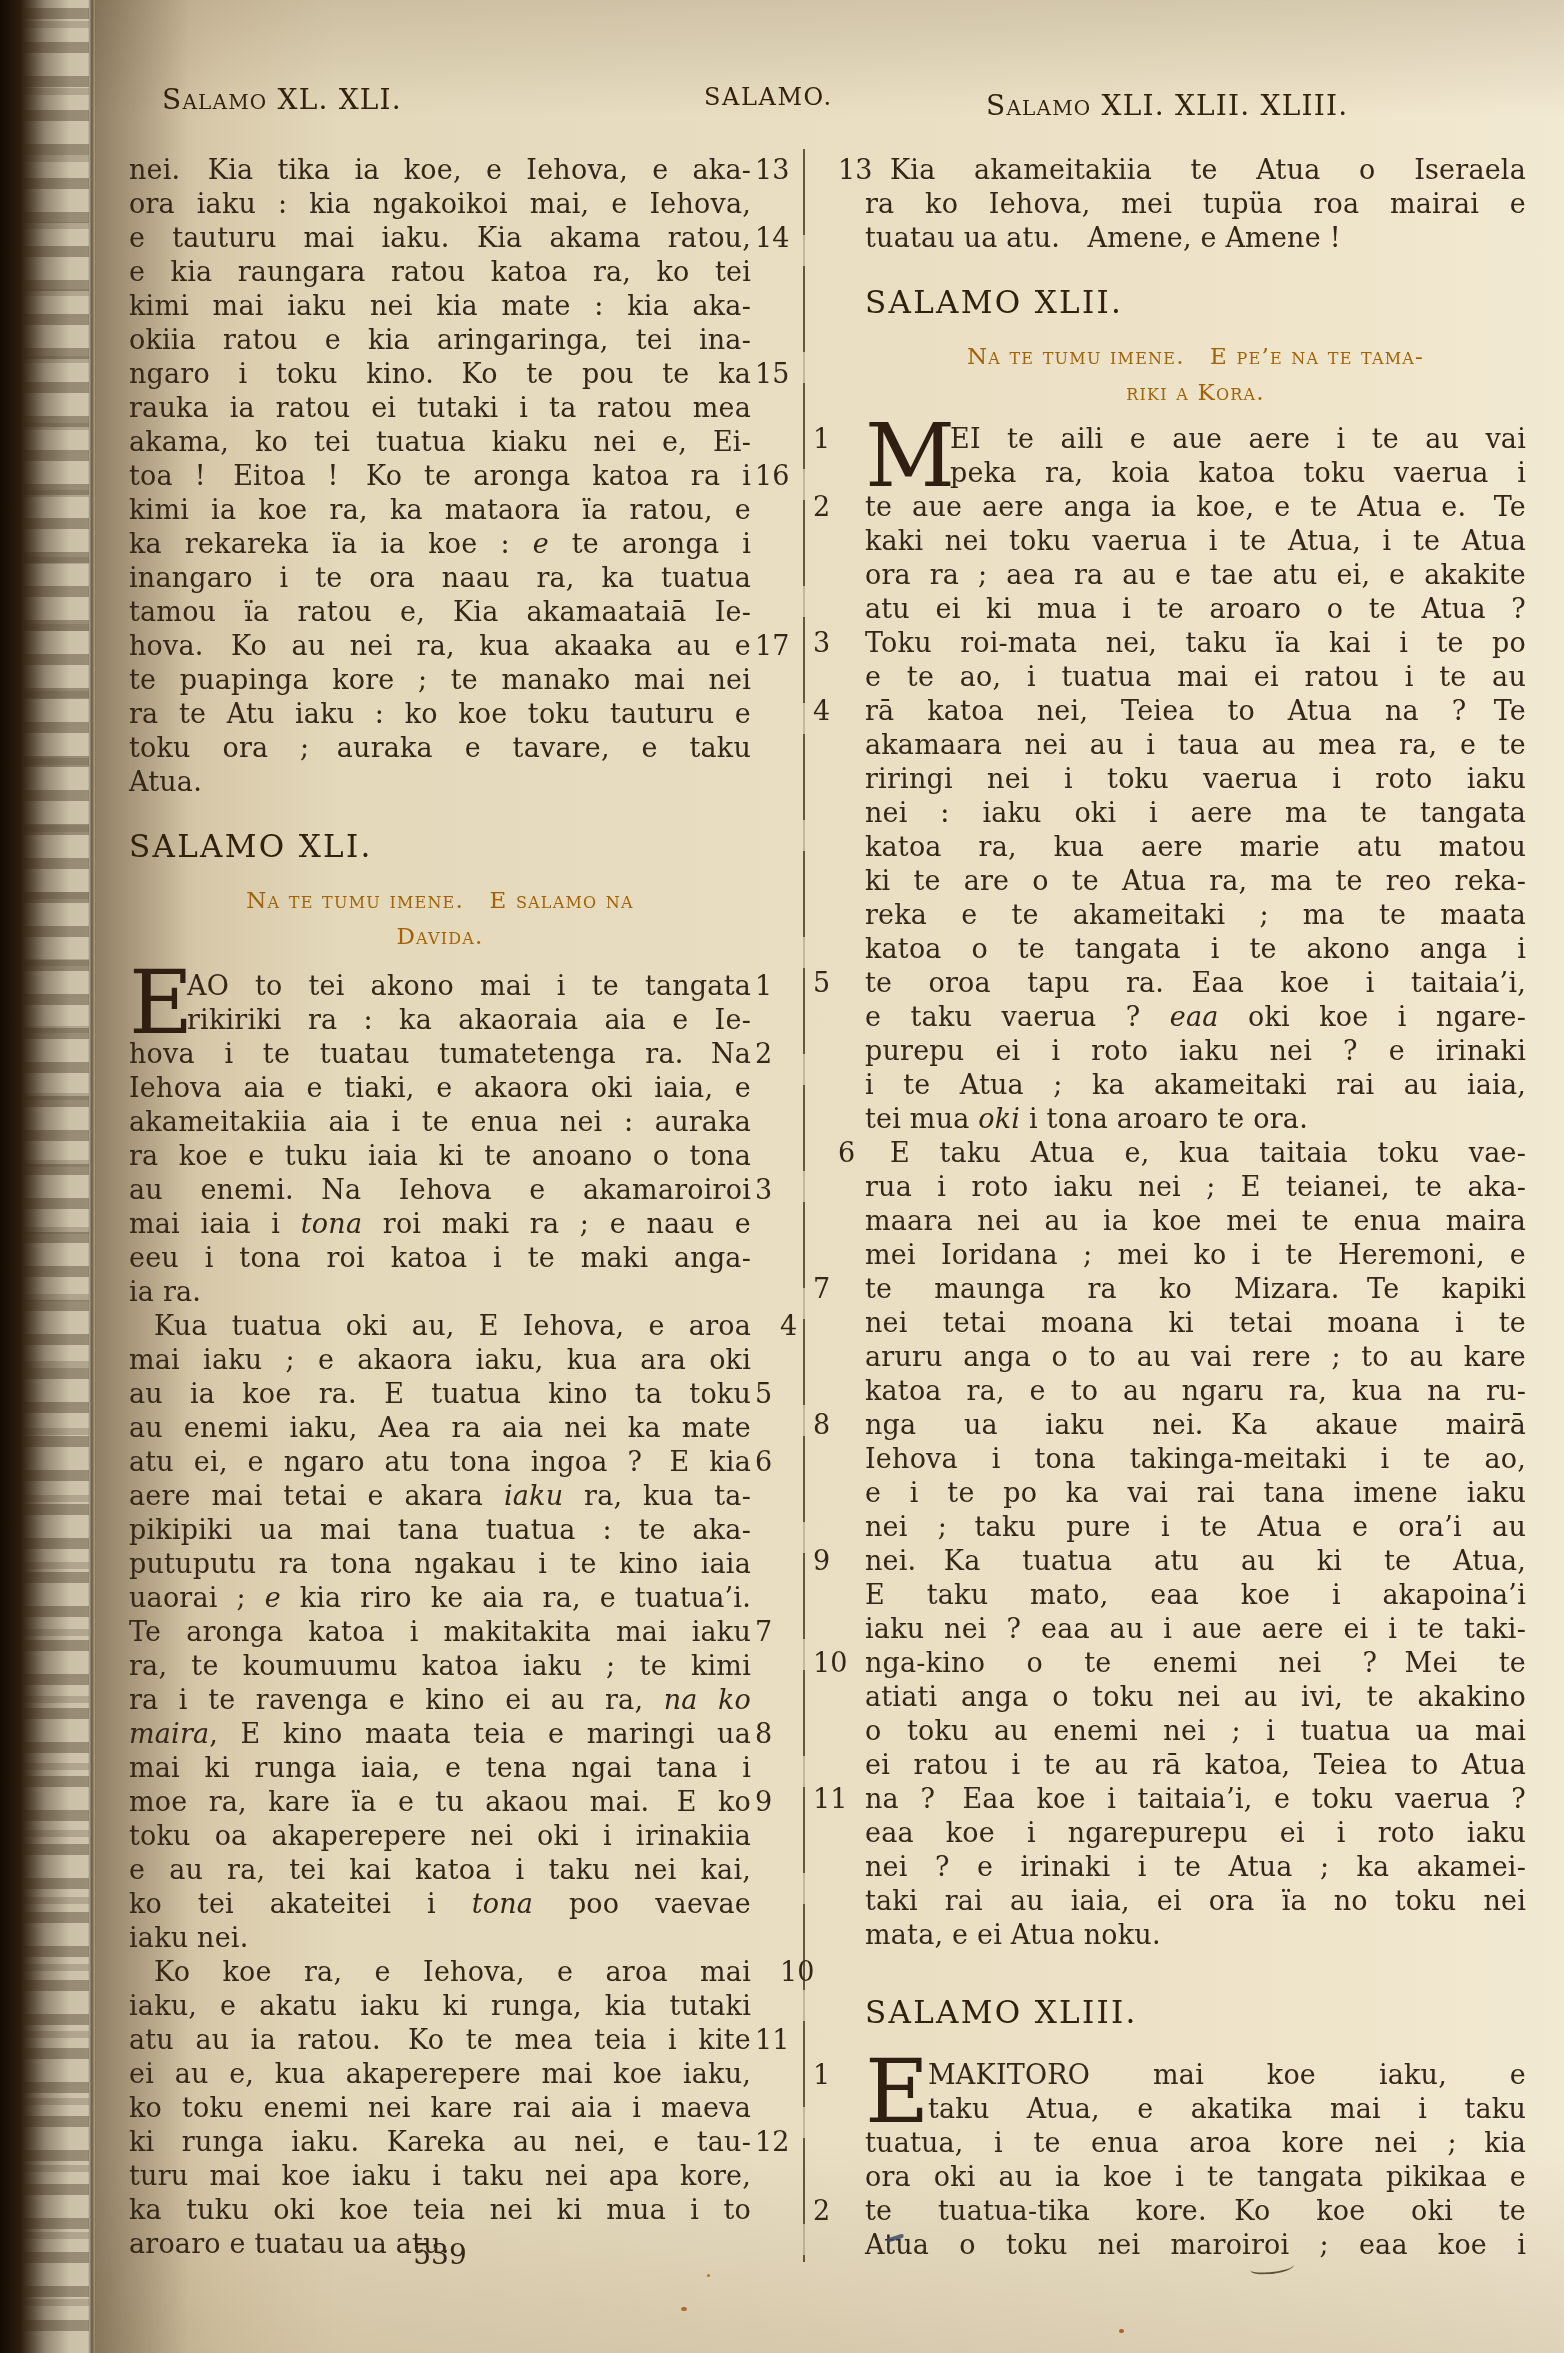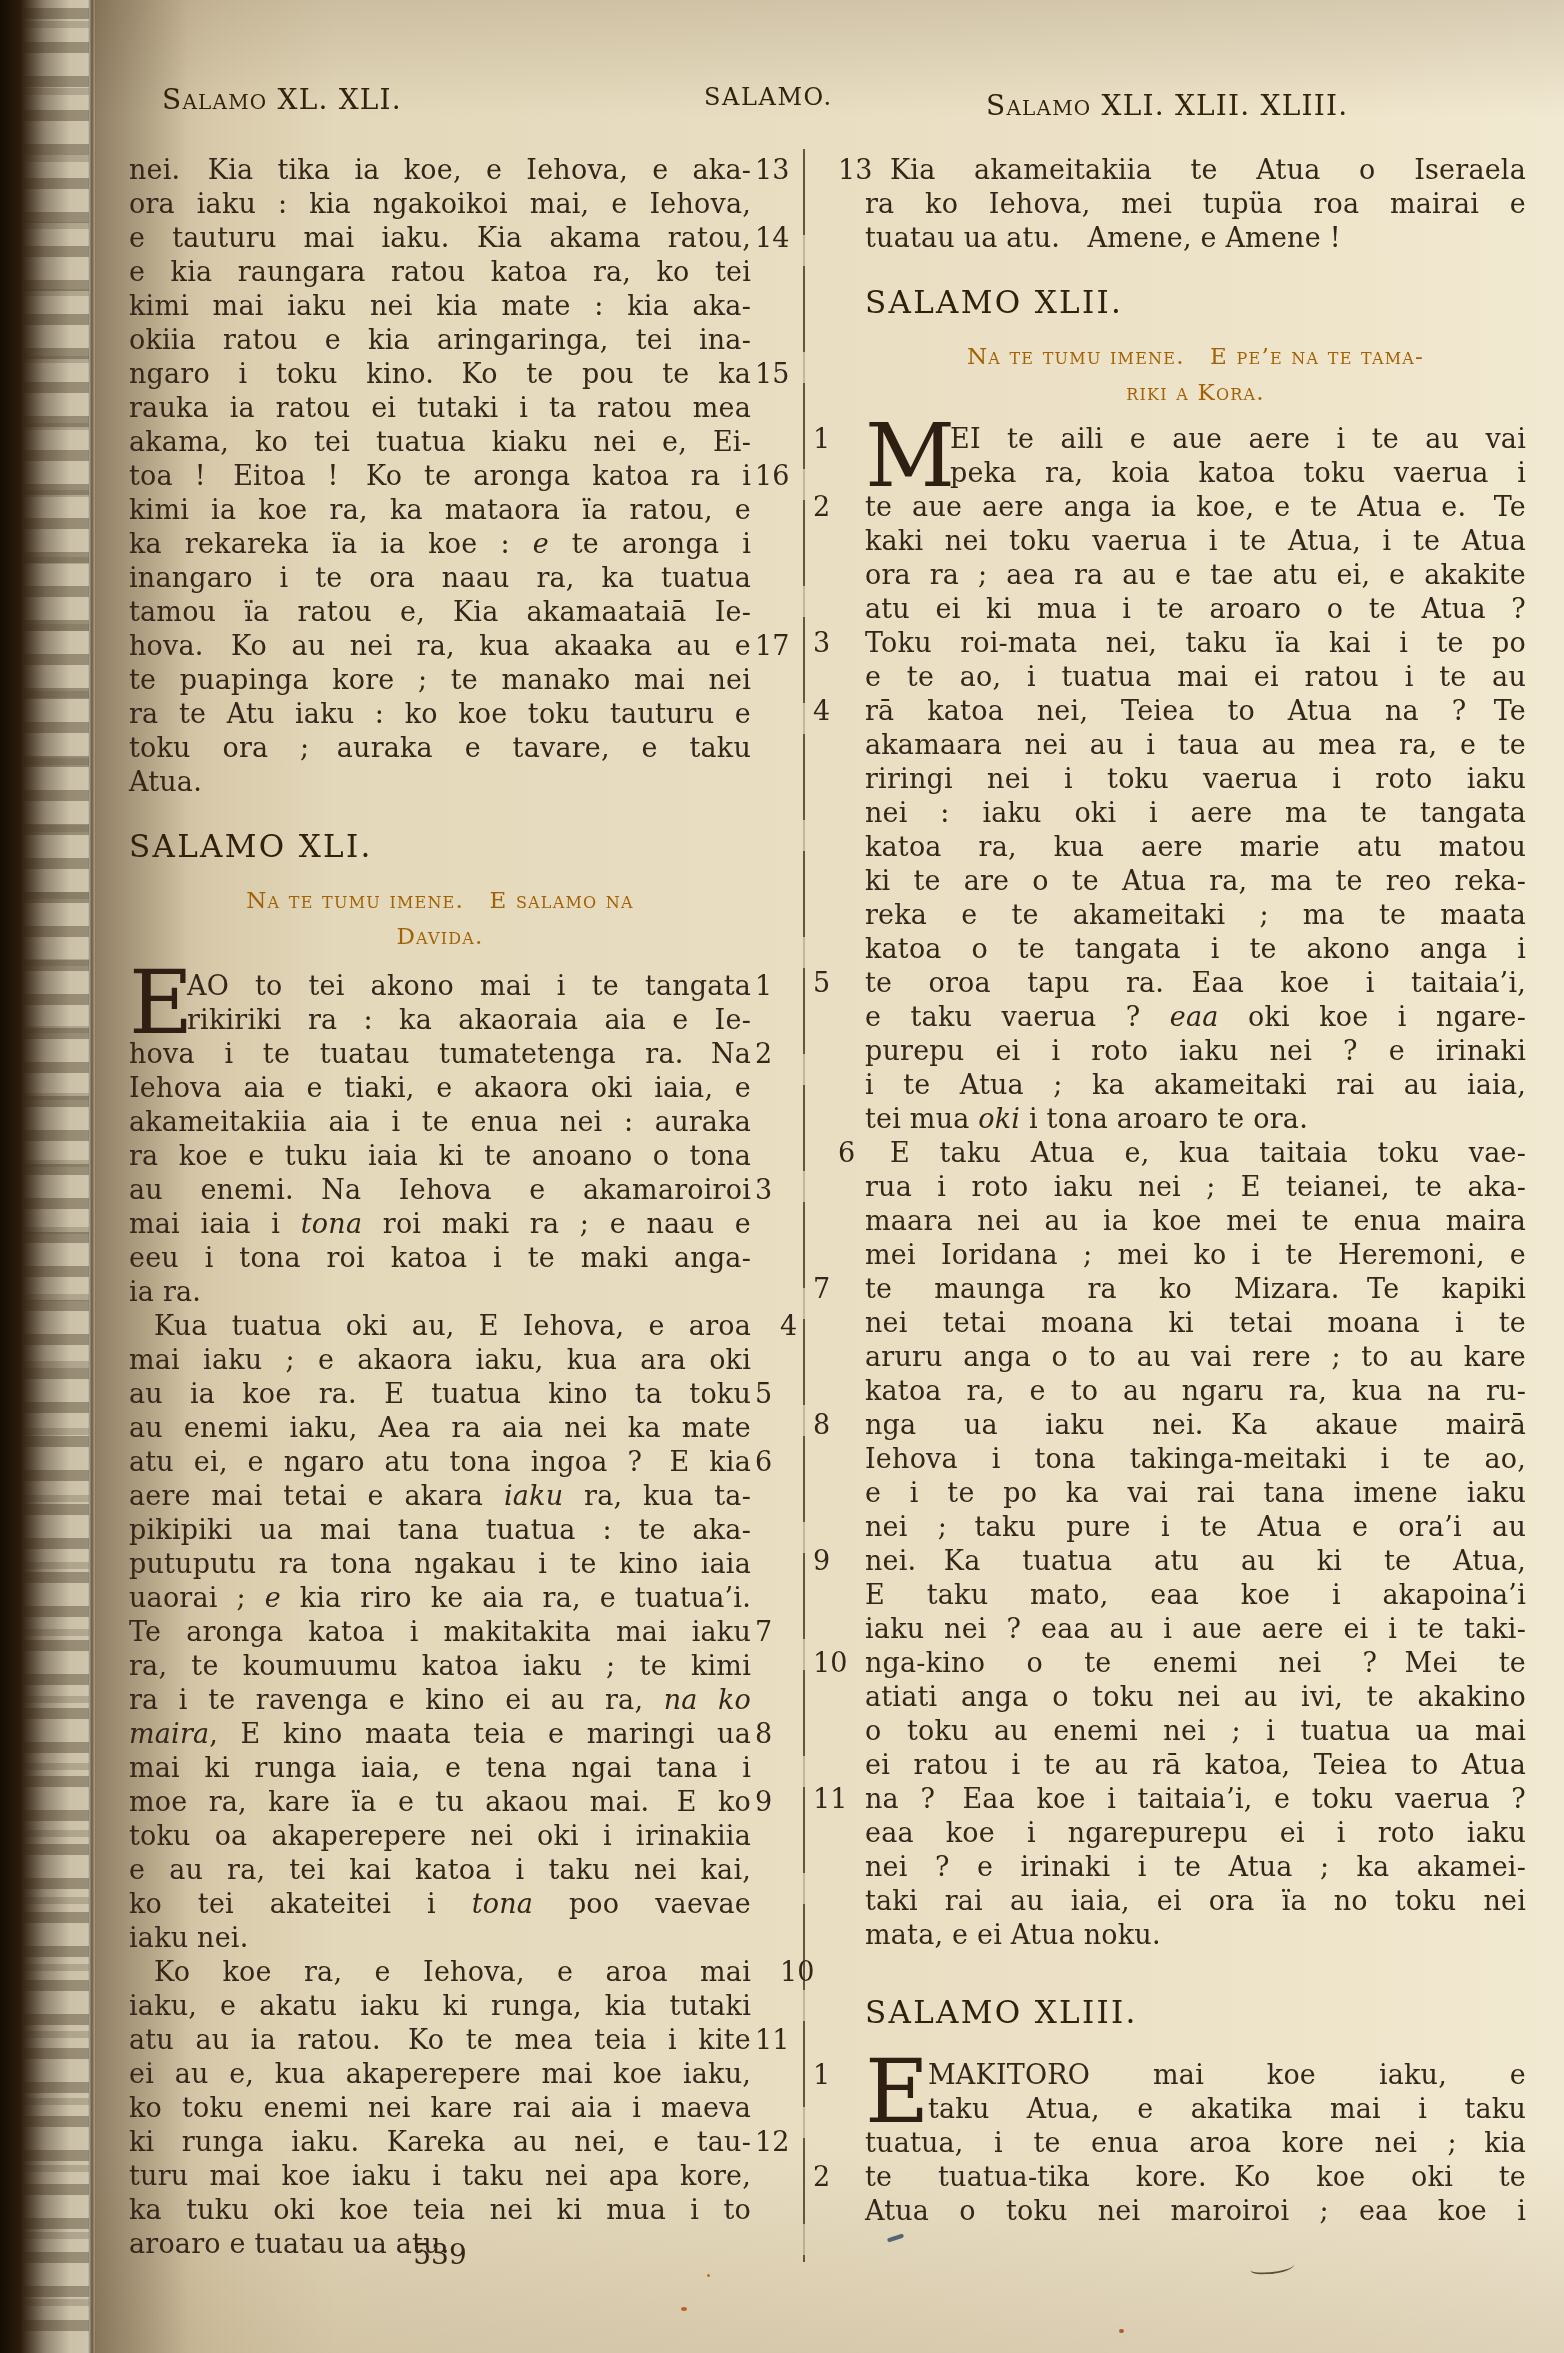--- a/index.html
+++ b/index.html
@@ -207,20 +207,21 @@
         <div class="line">nei ? e irinaki i te Atua ; ka akamei-</div>
         <div class="line">taki rai au iaia, ei ora ïa no toku nei</div>
         <div class="line end">mata, e ei Atua noku.</div>
       </div>
       <div class="psalm-heading" style="margin-top: 41px;">SALAMO XLIII.</div>
       <div class="block drop" style="margin-top: 26px;">
         <span class="dropcap">E</span>
         <div class="line" style="padding-left: 63px;"><span class="vnum">1</span>MAKITORO mai koe iaku, e</div>
         <div class="line" style="padding-left: 63px;">taku Atua, e akatika mai i taku</div>
         <div class="line">tuatua, i te enua aroa kore nei ;  kia</div>
+        <div class="line">ora oki au ia koe i te tangata pikikaa e</div>
         <div class="line"><span class="vnum">2</span>te tuatua-tika kore.  Ko koe oki te</div>
         <div class="line">Atua o toku nei maroiroi ; eaa koe i</div>
       </div>
     </div>
 
   <div class="page-number">539</div>
 
   <div class="stain stain-1"></div>
   <div class="stain stain-2"></div>
   <div class="stain stain-3"></div>

